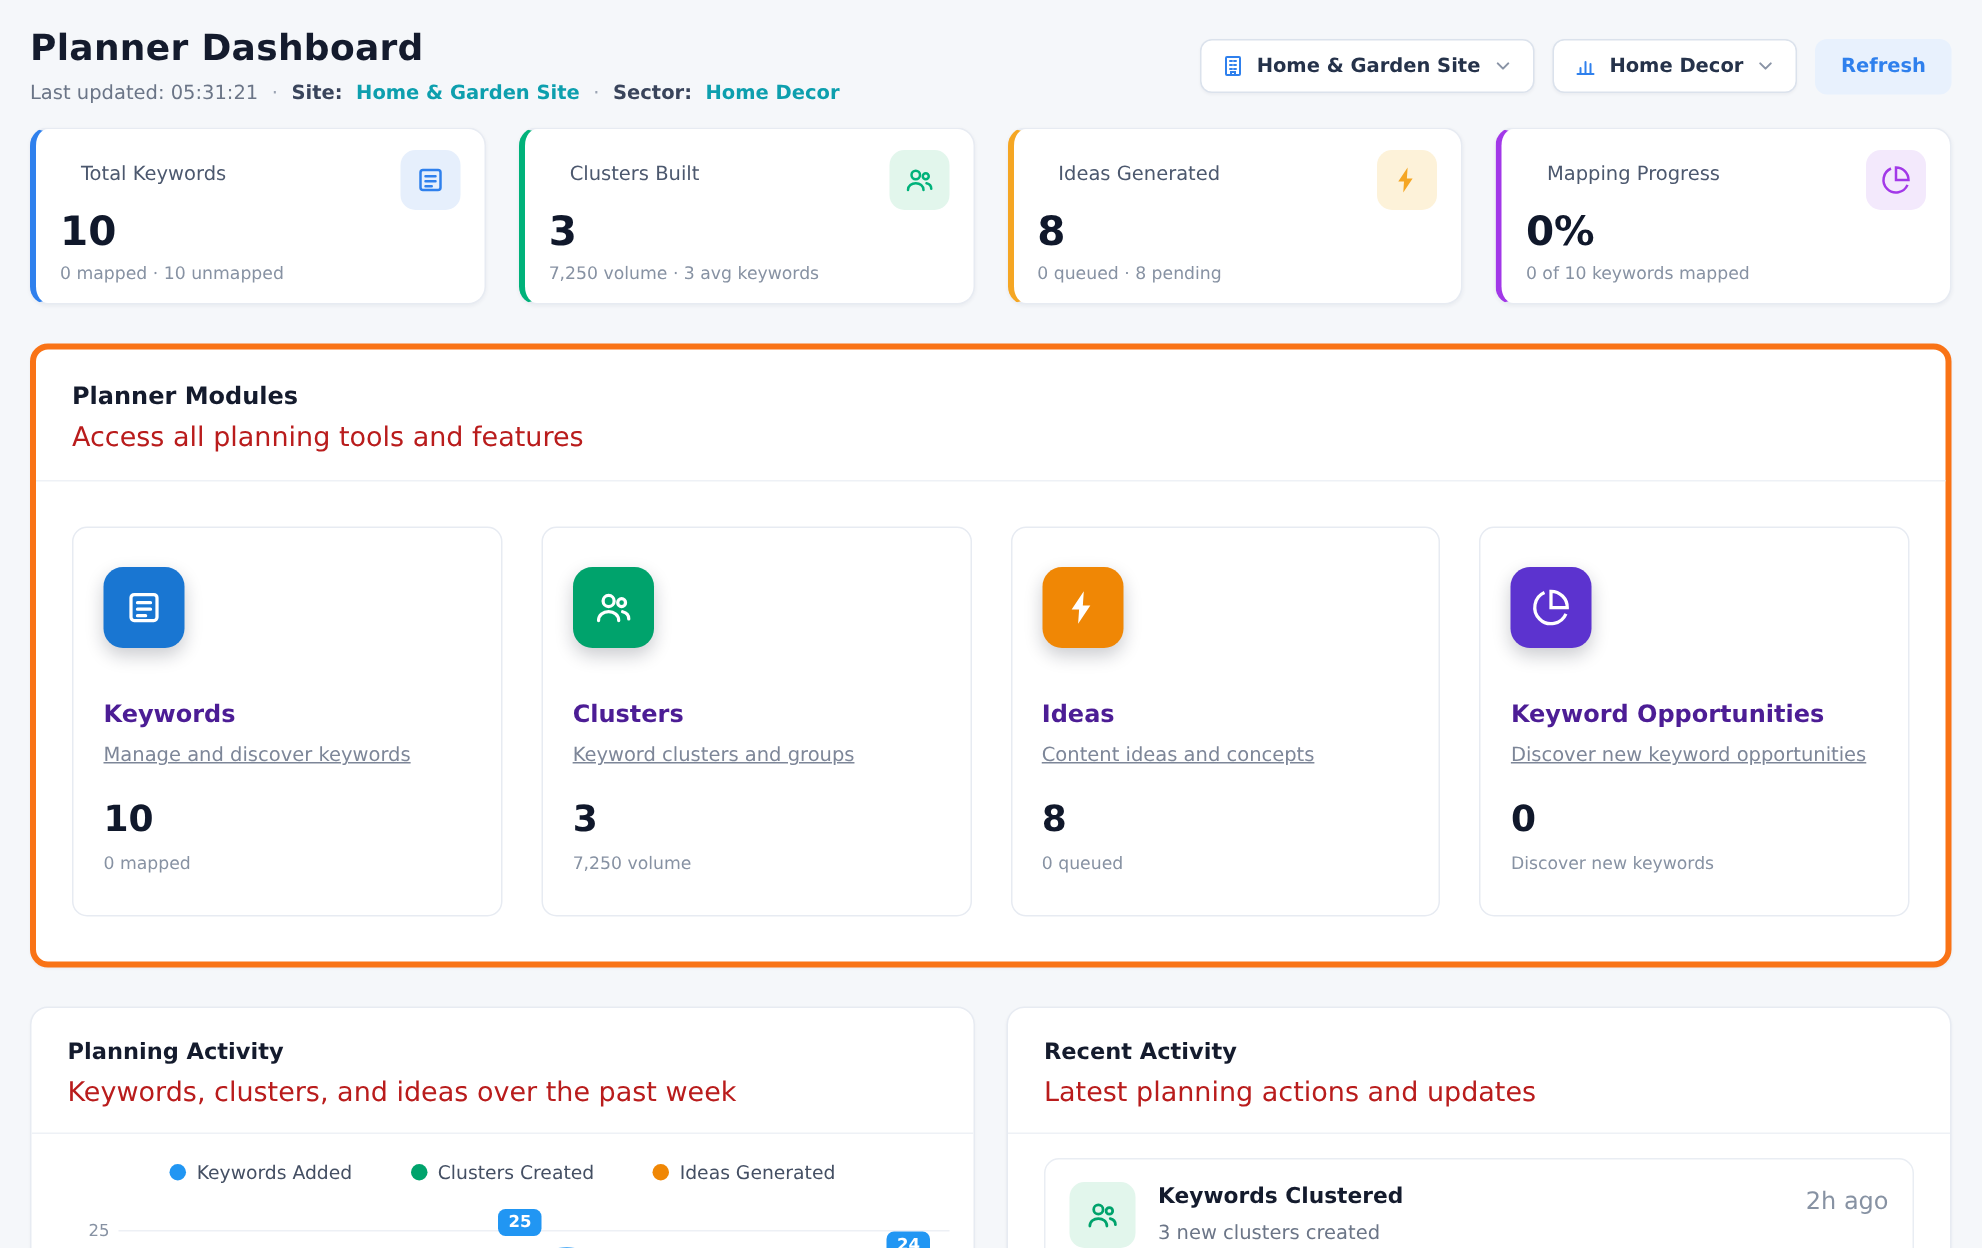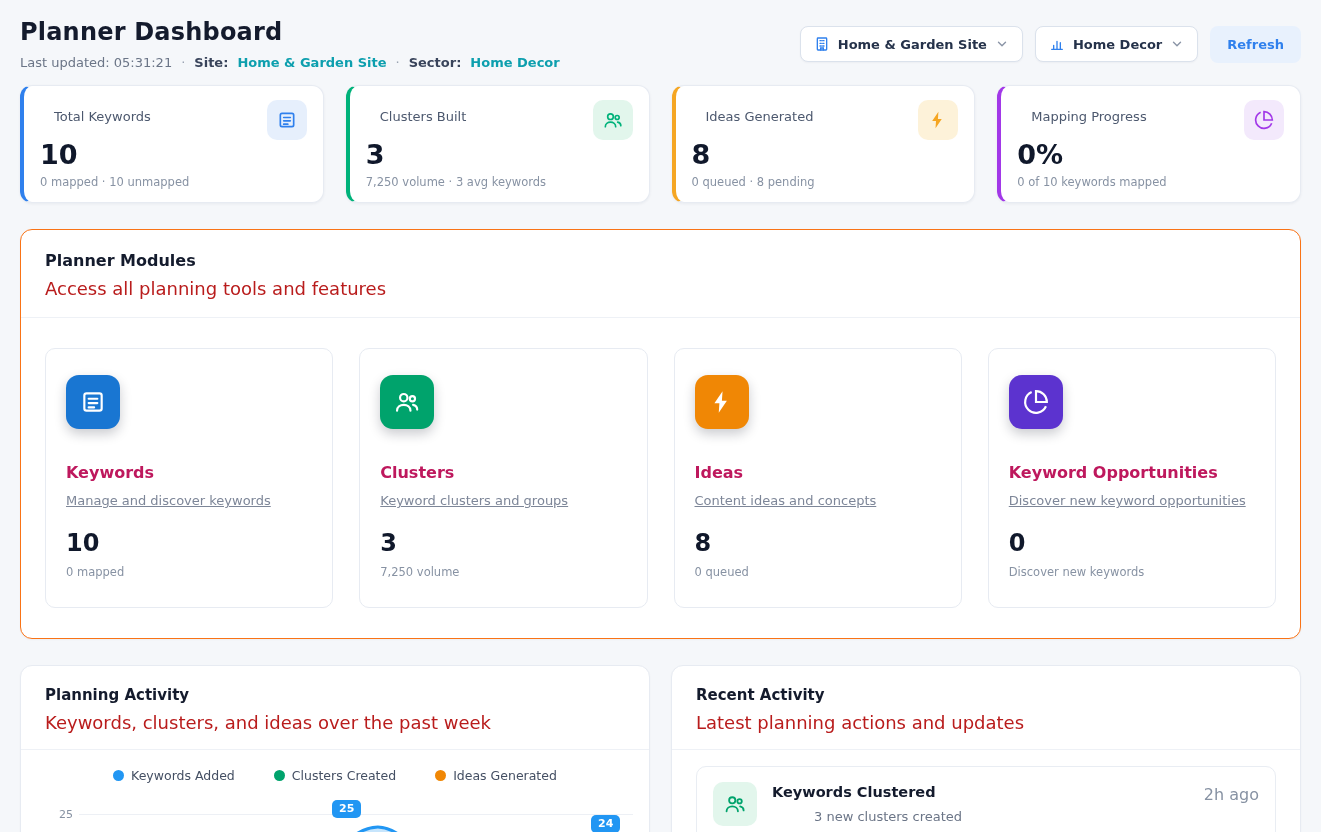--- a/index.html
+++ b/index.html
@@ -50,38 +50,38 @@
   .stat-iconbox svg { width: 20px; height: 20px; }
   .stat-value { font-size: 27px; font-weight: 800; color: #10182b; line-height: 1.05; margin-top: 1px; }
   .stat-sub { font-size: 11.5px; color: #8792a3; margin-top: 6px; }
   .ac-blue   { --ac: #2f80ed; --tint: #e6effc; }
   .ac-green  { --ac: #00b27a; --tint: #e2f6ec; }
   .ac-orange { --ac: #f5a623; --tint: #fdf2d9; }
   .ac-purple { --ac: #a238e8; --tint: #f3e9fc; }
 
   
   .panel {
-    background: #fff; border: 1px solid #f97316; border-radius: 12px;
+    background: #fff; border: 4px solid #f97316; border-radius: 12px;
     margin-top: 26px; box-shadow: 0 1px 2px rgba(20,30,60,.04);
   }
   .panel-head { padding: 21px 24px 18px; }
   .panel-title { font-size: 16px; font-weight: 700; color: #141b2d; }
   .panel-sub { font-size: 18px; color: #b91c1c; margin-top: 8px; }
   .divider { border-top: 1px solid #eef1f6; }
 
   
   .modules-grid { display: grid; grid-template-columns: repeat(4, 1fr); gap: 26px; padding: 30px 24px 30px; }
   .module { border: 1px solid #e7ebf2; border-radius: 10px; padding: 26px 20px 28px; background: #fff; cursor: pointer; }
   .module-icon {
     width: 54px; height: 54px; border-radius: 13px; color: #fff; background: var(--mc);
     display: flex; align-items: center; justify-content: center;
     box-shadow: 0 5px 12px rgba(17,24,39,.22);
   }
   .module-icon svg { width: 26px; height: 26px; }
-  .module-title { font-size: 16px; font-weight: 700; margin-top: 34px; color: #be185d; }
+  .module-title { font-size: 16px; font-weight: 700; margin-top: 34px; color: #4c1d95; }
   .module-desc { font-size: 13px; color: #7d8698; margin-top: 11px; text-decoration: underline; }
   .module-value { font-size: 24px; font-weight: 800; margin-top: 21px; color: #10182b; }
   .module-sub { font-size: 11.5px; color: #8792a3; margin-top: 8px; }
   .mc-blue   { --mc: #1976d2; }
   .mc-green  { --mc: #00a36c; }
   .mc-orange { --mc: #f08705; }
   .mc-purple { --mc: #5c33cf; }
 
   
   .bottom { display: grid; grid-template-columns: 1fr 1fr; gap: 21px; margin-top: 26px; }
@@ -113,21 +113,21 @@
     padding: 15px 16px; display: flex; gap: 15px; align-items: flex-start; cursor: pointer;
   }
   .ai-icon {
     width: 44px; height: 44px; border-radius: 10px; flex: 0 0 44px;
     background: #e2f6ec; color: #00a36c;
     display: flex; align-items: center; justify-content: center;
   }
   .ai-icon svg { width: 22px; height: 22px; }
   .ai-body { flex: 1; padding-top: 2px; }
   .ai-title { font-size: 14.5px; font-weight: 700; color: #141b2d; }
-  .ai-desc { font-size: 13px; color: #6b7587; margin-top: 9px; margin-left: 42px; }
+  .ai-desc { font-size: 13px; color: #6b7587; margin-top: 9px; }
   .ai-time { font-size: 16px; color: #8792a3; padding-top: 3px; }
 </style>
 </head>
 <body>
 
 <div class="page">
 
   <div class="header">
     <div>
       <div class="page-title">Planner Dashboard</div>

